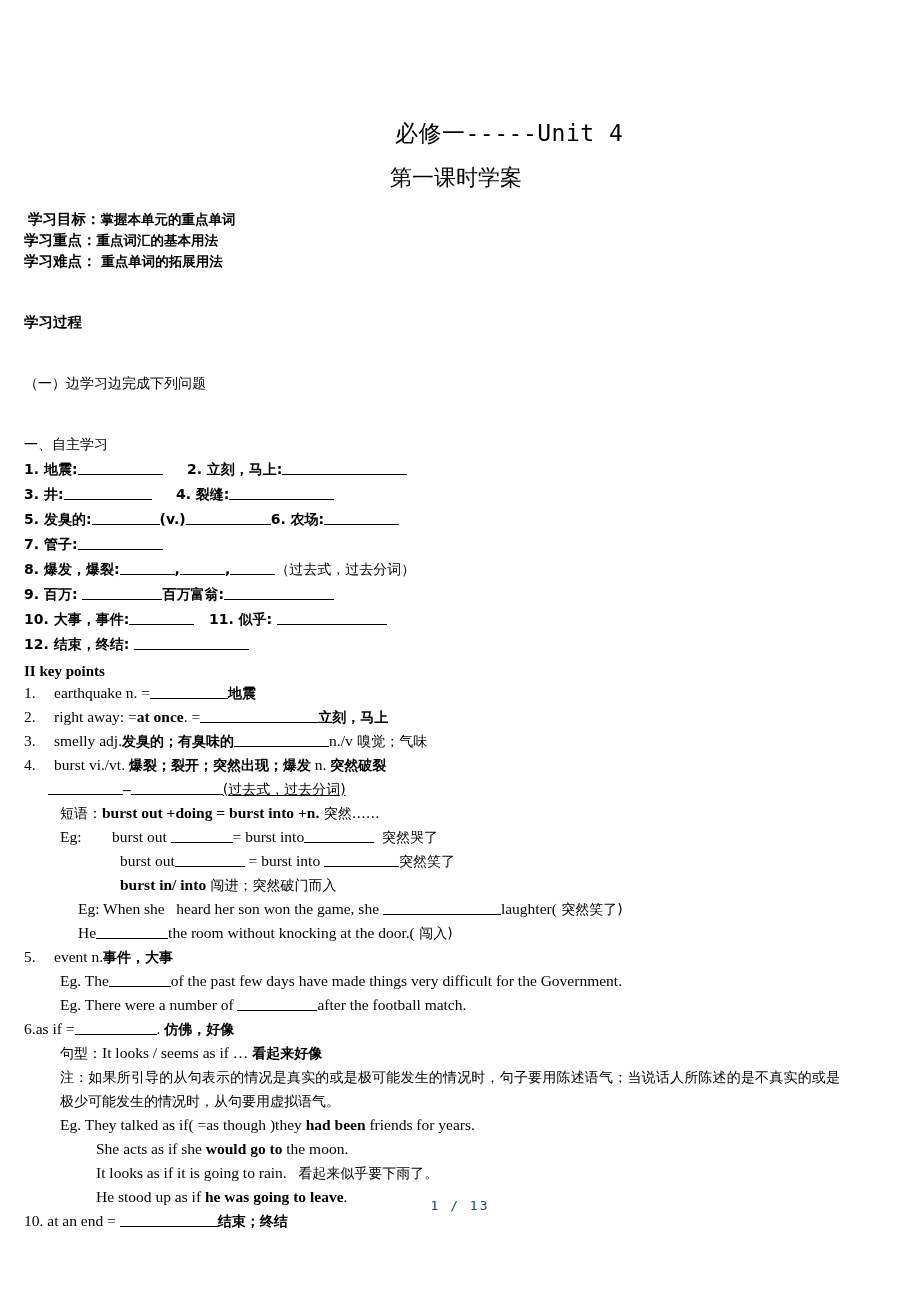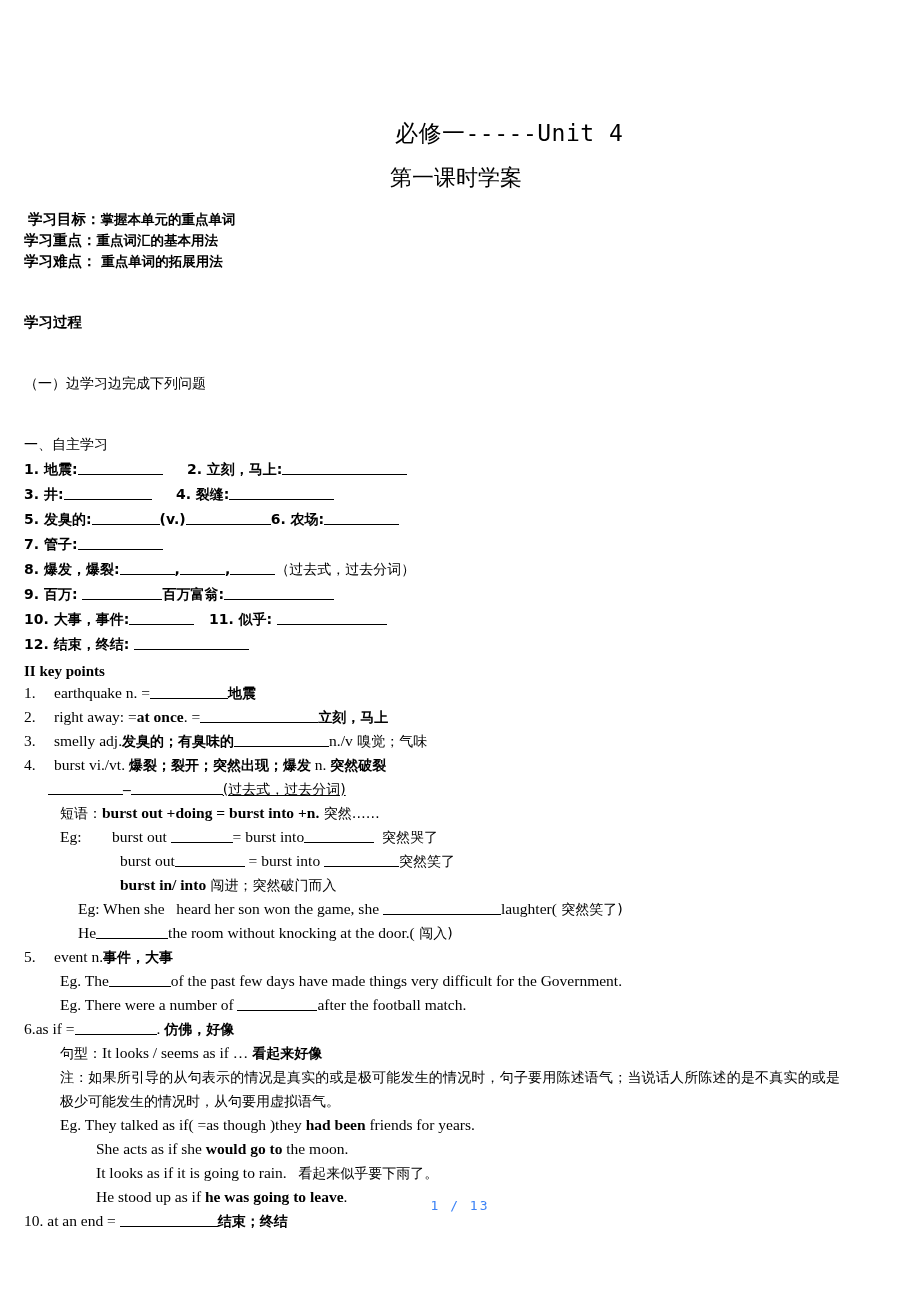--- a/index.html
+++ b/index.html
@@ -129,21 +129,21 @@
 
   
   .footer {
     position: absolute;
     left: 0;
     top: 1198px;
     width: 920px;
     text-align: center;
     font-family: "DejaVu Sans Mono", monospace;
     font-size: 13px;
-    color: #3b82f6;
+    color: #0c4a6e;
     letter-spacing: 2px;
   }
 </style>
 </head>
 <body>
 
 <div class="page">
   <div class="doc">
 
     <div class="title-1">必修一-----Unit 4</div>

